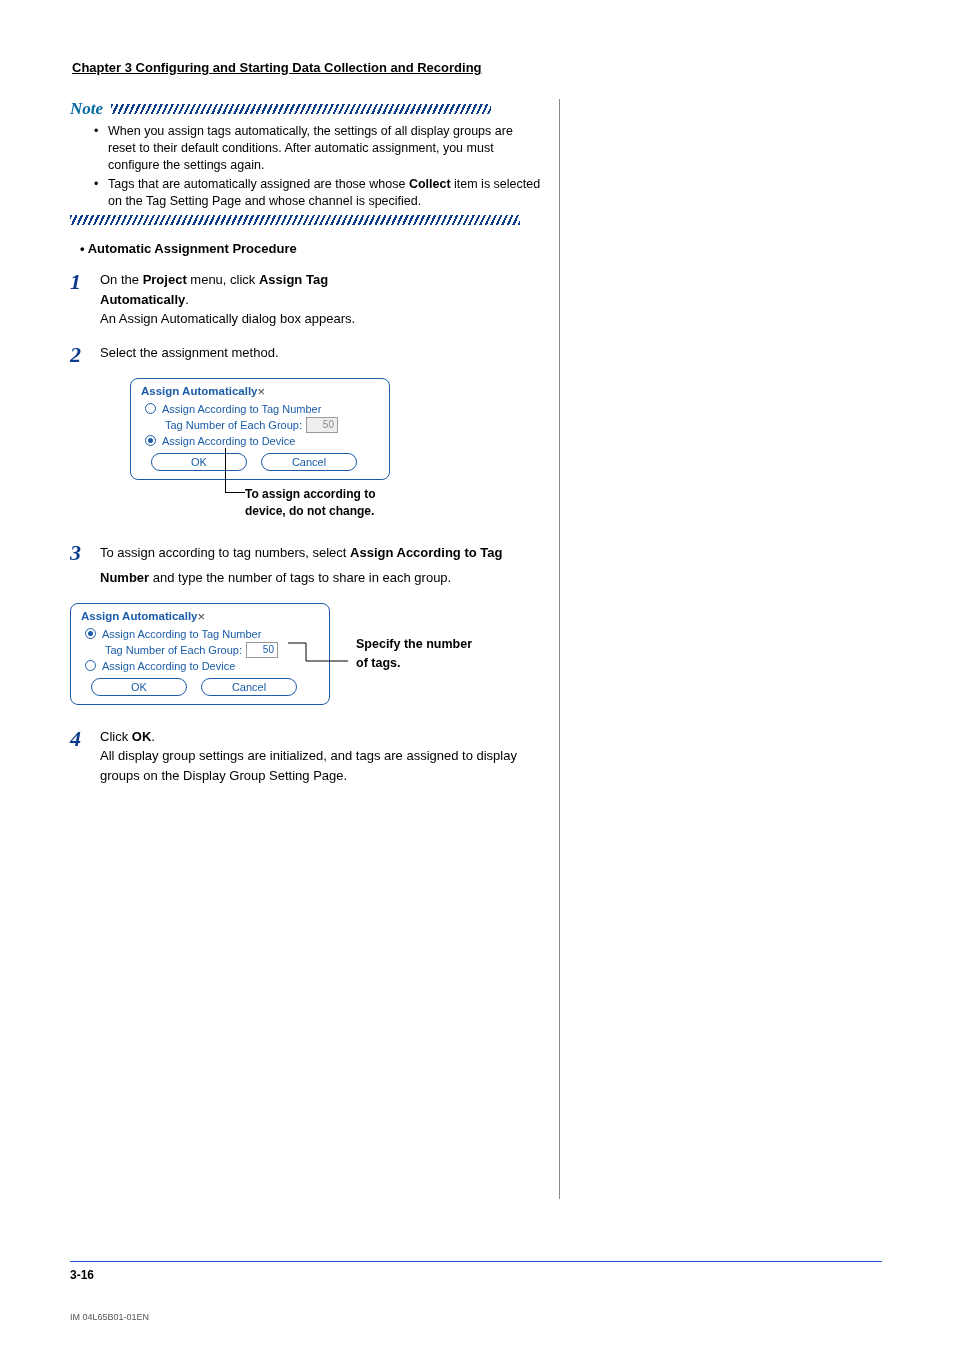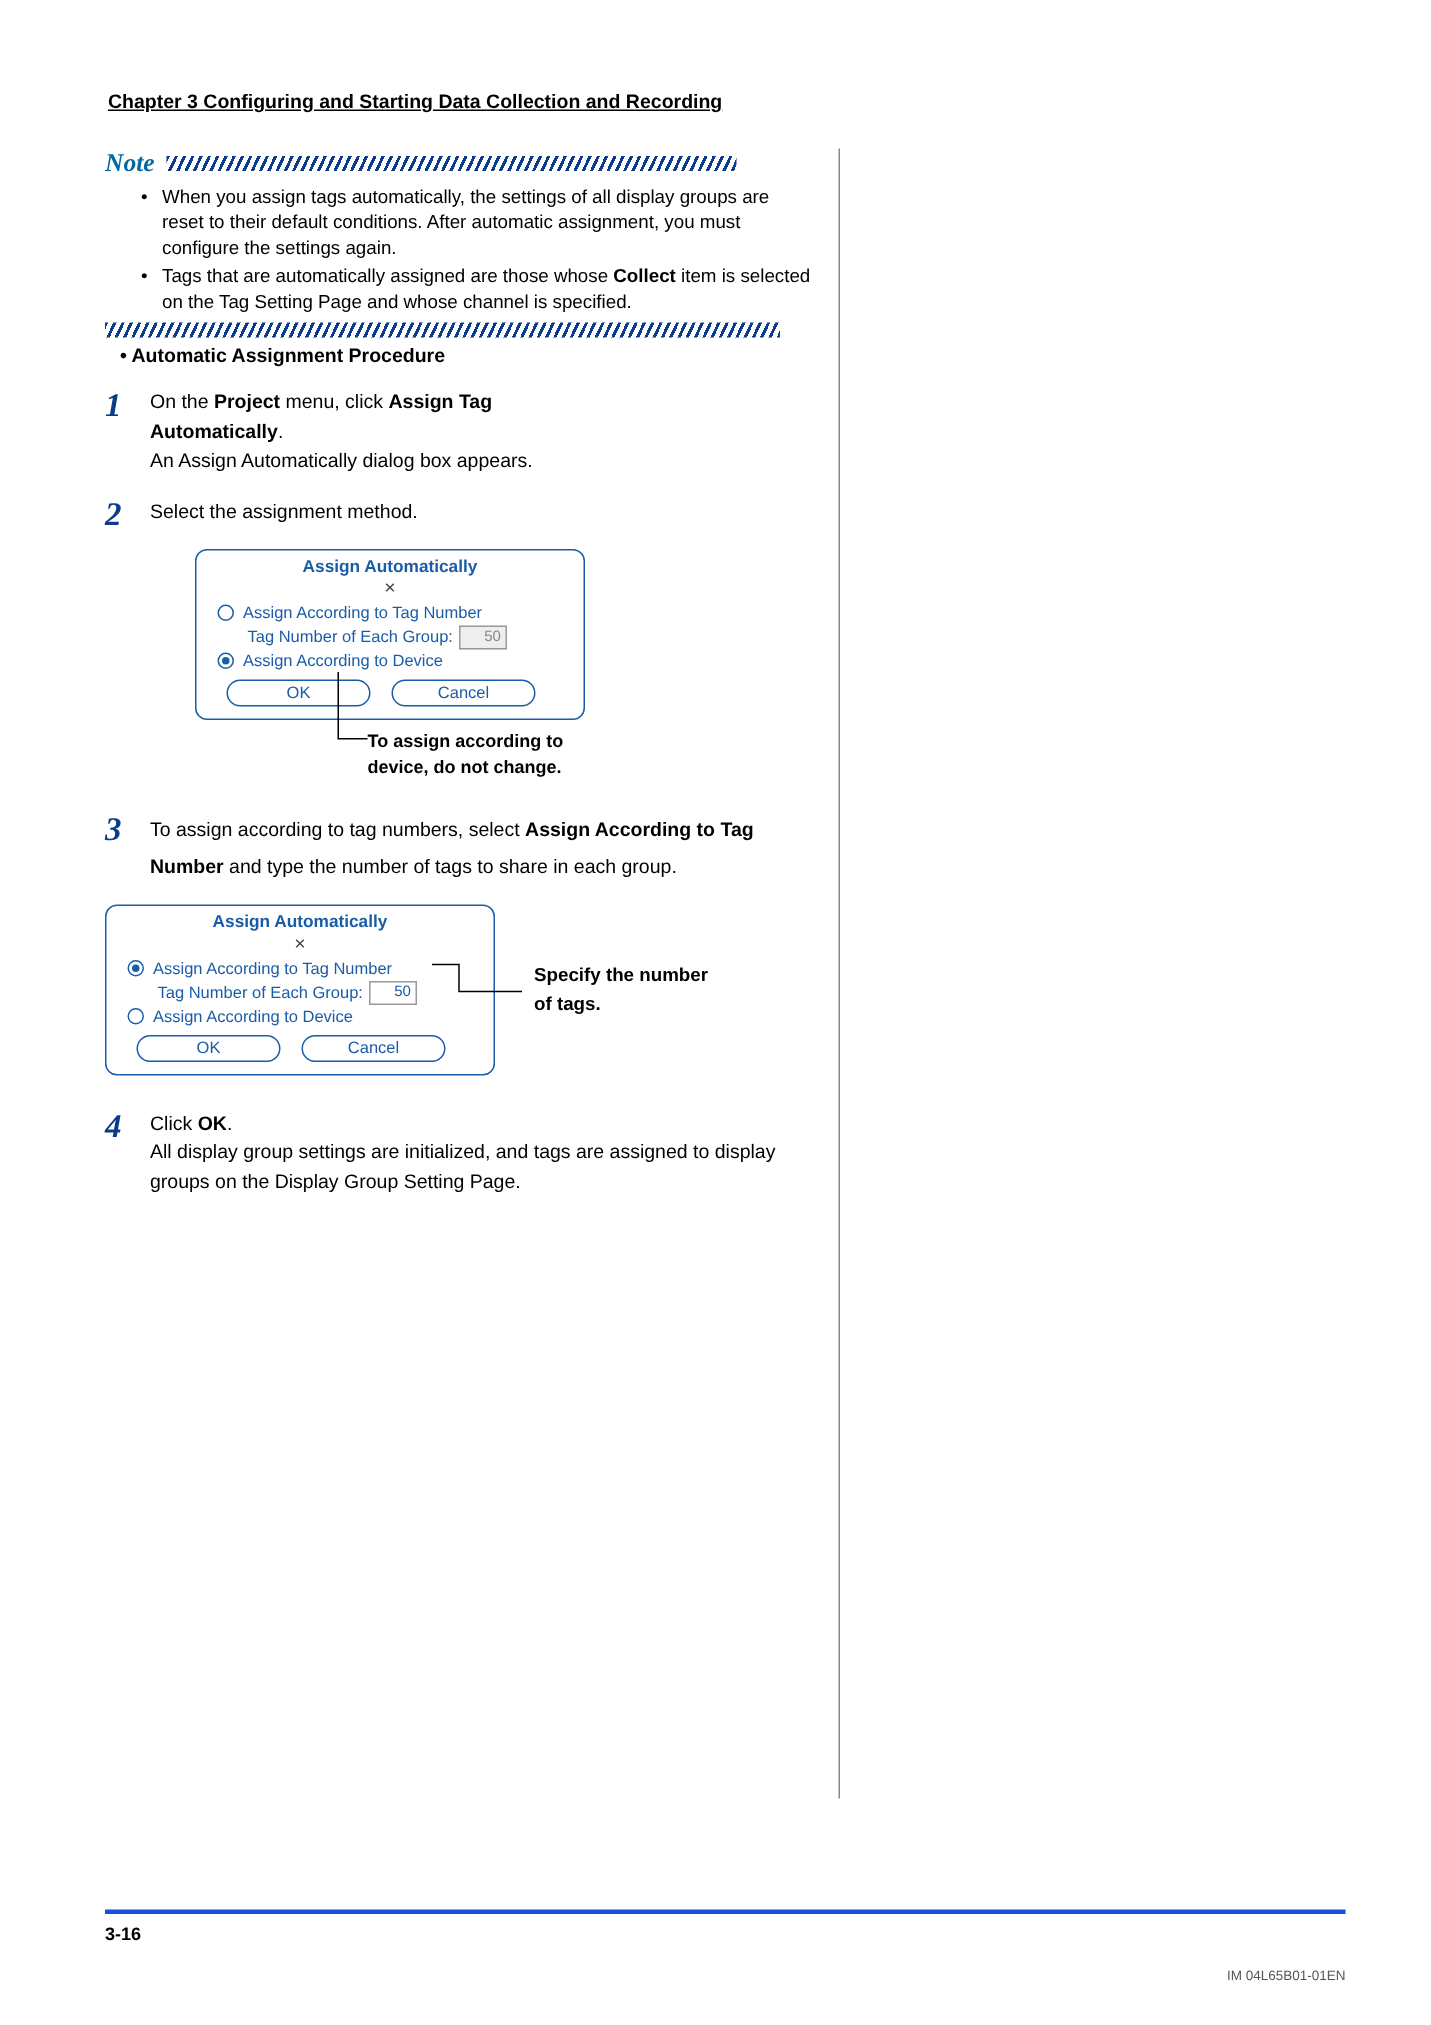--- a/index.html
+++ b/index.html
@@ -75,21 +75,21 @@
   }
   .note-list li::before {
     content: "•";
     position: absolute;
     left: -14px;
     top: 0;
   }
   .subhead {
     font-weight: bold;
     font-size: 13px;
-    margin-top: 4px;
+    margin-top: 16px;
     margin-left: 10px;
   }
   .step {
     display: flex;
     align-items: flex-start;
     margin-top: 14px;
   }
   .step-num {
     font-family: "Times New Roman", serif;
     font-style: italic;
@@ -121,21 +121,20 @@
     background: #fff;
     position: relative;
   }
   .dialog-title-row {
     display: flex;
     justify-content: flex-start;
     align-items: center;
     margin-bottom: 4px;
     padding-left: 2px;
     padding-right: 2px;
-    flex-direction: column;
   }
   .dialog-title {
     color: #1a5ca8;
     font-weight: bold;
     font-size: 11.5px;
   }
   .dialog-close { font-size: 13px; color: #444; }
   .radio-row {
     display: flex;
     align-items: center;
@@ -222,26 +221,27 @@
   }
   .callout-right {
     font-weight: bold;
     font-size: 12.5px;
     line-height: 1.5;
   }
   .footer {
     position: absolute;
     bottom: 28px;
     left: 70px;
-    right: 57px;
-    border-top: 3px solid #1d4ed8;
+    right: 72px;
+    border-top: 1px solid #1d4ed8;
     padding-top: 6px;
     display: flex;
     justify-content: space-between;
     font-size: 12px;
+    flex-direction: column;
   }
   .footer .page-num { font-weight: bold; }
   .footer .doc-id { font-size: 9px; color: #555; margin-top: 30px; }
 </style>
 </head>
 <body>
 
 <div class="page">
   <div class="chapter-header">Chapter 3  Configuring and Starting Data Collection and Recording</div>
 

